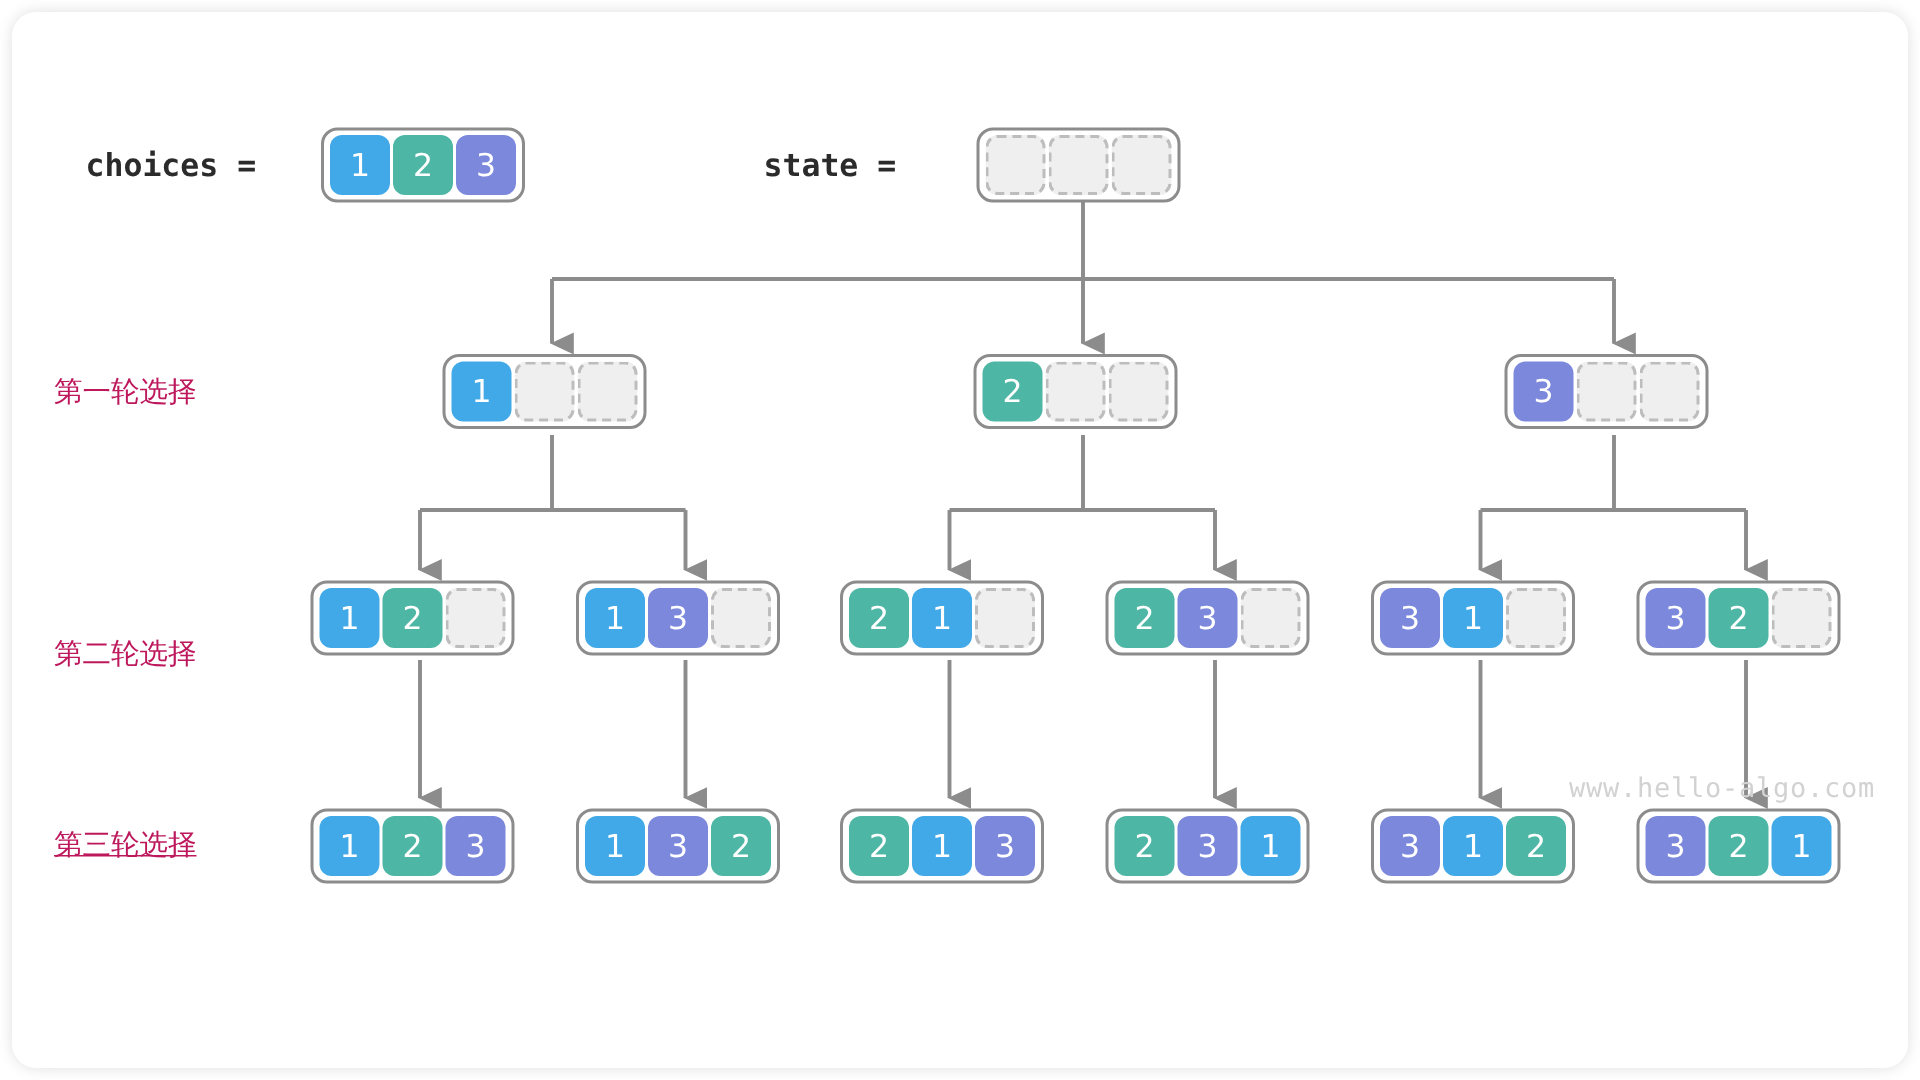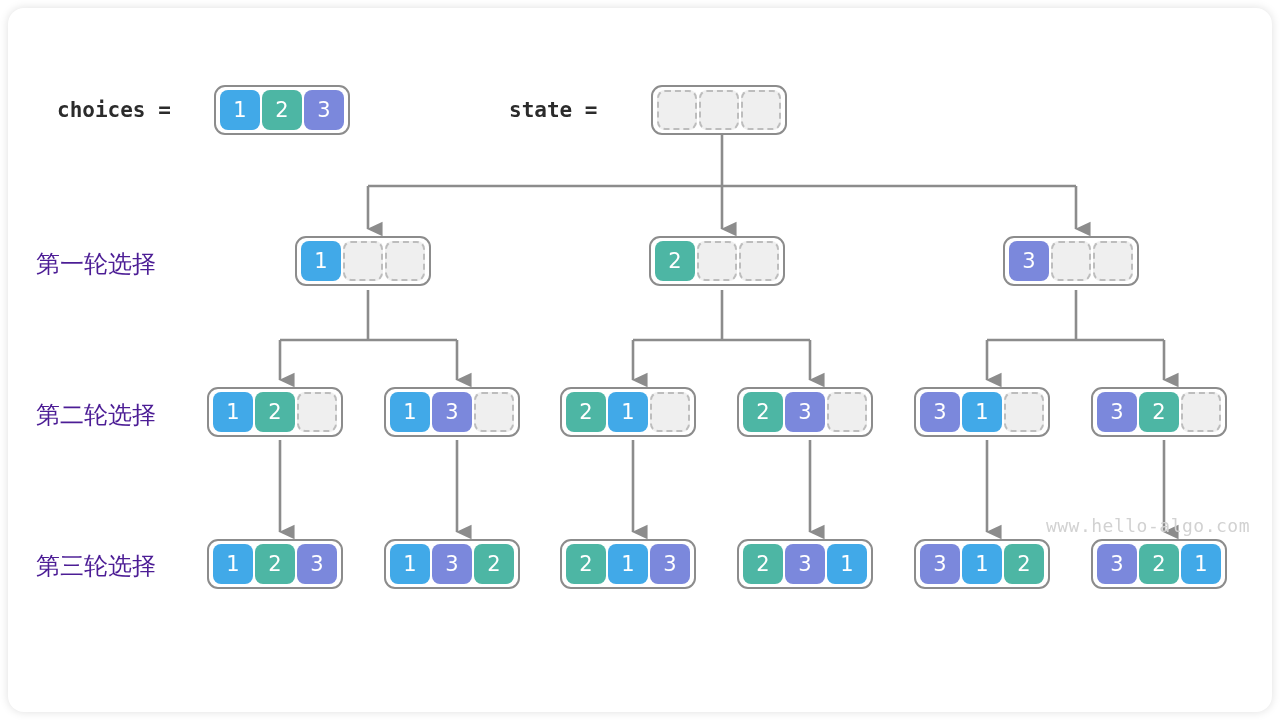--- a/index.html
+++ b/index.html
@@ -43,22 +43,22 @@
     font-family: "DejaVu Sans Mono", "Liberation Mono", monospace;
     font-size: 21px;
     font-weight: bold;
     color: #2b2b2b;
     white-space: nowrap;
   }
   
   .row-label {
     position: absolute;
     font-family: "DejaVu Sans", sans-serif;
-    font-size: 24px;
-    color: #4c1d95;
+    font-size: 19px;
+    color: #be185d;
     white-space: nowrap;
   }
   
   .array {
     position: absolute;
     display: flex;
     flex-direction: row;
     align-items: center;
     background: #ffffff;
     border: 2.5px solid #8c8c8c;
@@ -146,22 +146,22 @@
     </div>
 
   <div class="hdr-label" style="left:509px; top:98px;">state =</div>
   <div class="array" id="arr-state" style="left:651px; top:85px;">
       <div class="cell empty"></div>
       <div class="cell empty"></div>
       <div class="cell empty"></div>
     </div>
 
   <div class="row-label" style="left:36px; top:248px;">第一轮选择</div>
-  <div class="row-label" style="left:36px; top:399px;">第二轮选择</div>
-  <div class="row-label" style="left:36px; top:550px;">第三轮选择</div>
+  <div class="row-label" style="left:36px; top:423px;">第二轮选择</div>
+  <div class="row-label" style="left:36px; top:550px;text-decoration:underline;">第三轮选择</div>
 
   <div class="array" id="r0a0" style="left:295px; top:236px;">
       <div class="cell" style="background: rgb(65, 169, 232);">1</div>
       <div class="cell empty"></div>
       <div class="cell empty"></div>
     </div>
   <div class="array" id="r0a1" style="left:649px; top:236px;">
       <div class="cell" style="background: rgb(77, 182, 164);">2</div>
       <div class="cell empty"></div>
       <div class="cell empty"></div>

